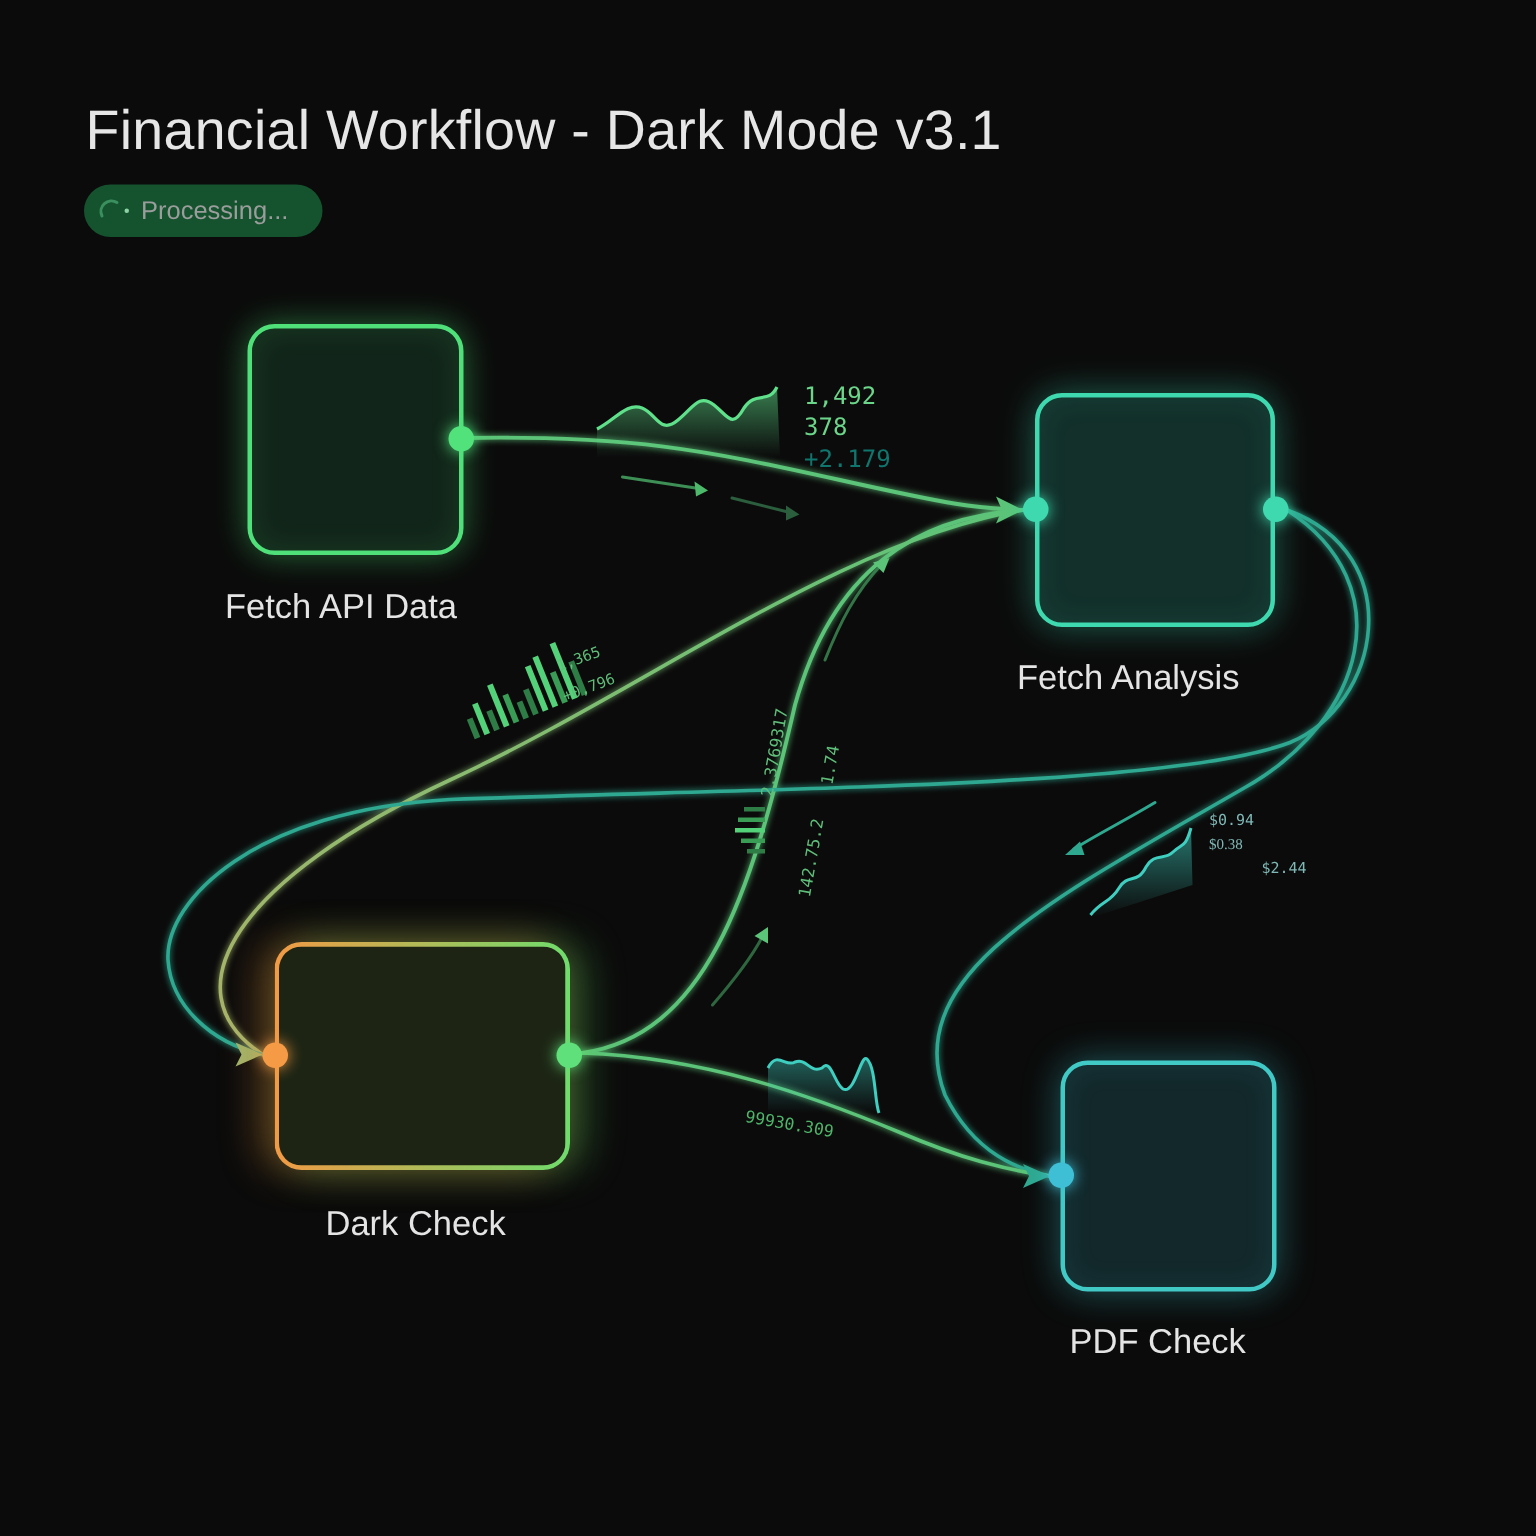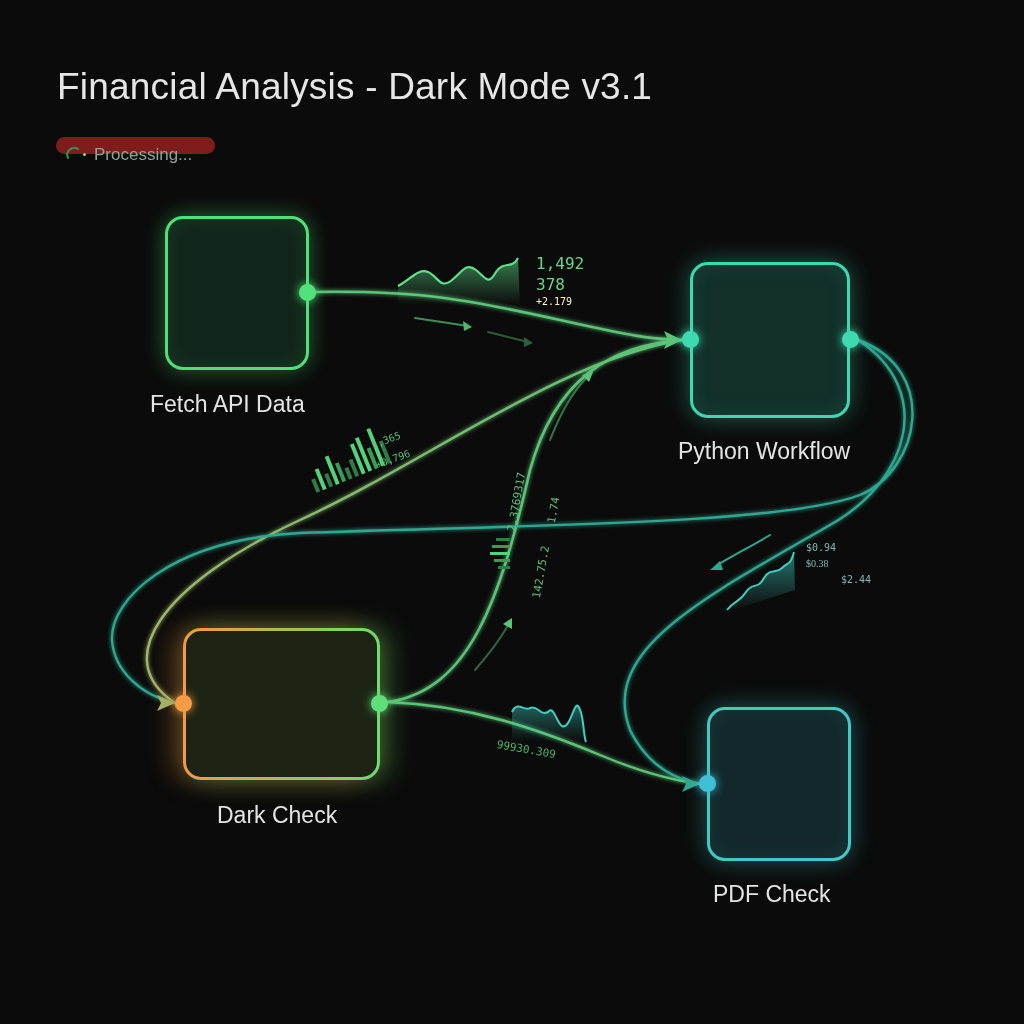--- a/index.html
+++ b/index.html
@@ -1,21 +1,21 @@
 <!DOCTYPE html>
 <html><head>
 <meta charset="utf-8">
 <style>
   html, body { margin: 0; padding: 0; background: #0b0b0b; }
   body { width: 1024px; height: 1024px; position: relative; overflow: hidden;
          font-family: "Liberation Sans", "DejaVu Sans", sans-serif; color: #e8e8e8; }
   .title { position: absolute; left: 57px; top: 66px; font-size: 37px; font-weight: 400;
            color: #e6e6e6; letter-spacing: 0.2px; white-space: nowrap; }
-  .status-pill { position: absolute; left: 56px; top: 137px; width: 159px; height: 17px;
-                 border-radius: 18px; background: #7f1d1d; display: flex; align-items: center; }
+  .status-pill { position: absolute; left: 56px; top: 123px; width: 159px; height: 35px;
+                 border-radius: 18px; background: #14532d; display: flex; align-items: center; }
   .status-pill .spinner { position: absolute; left: 9px; top: 9px; width: 16px; height: 16px; }
   .status-pill .dot { position: absolute; left: 27px; top: 16px; width: 3px; height: 3px; border-radius: 50%; background: #8fd1a6; }
   .status-pill .label { position: absolute; left: 38px; top: 8px; font-size: 17px; color: #9a9d9c; white-space: nowrap; }
 
   svg.canvas { position: absolute; left: 0; top: 0; }
 
   .node { position: absolute; border-radius: 18px; box-sizing: border-box; }
   .node-label { position: absolute; font-size: 23px; color: #e4e4e4; white-space: nowrap; }
 
   #node-fetch { left: 165px; top: 216px; width: 144px; height: 154px; border: 3px solid #4fe07a;
@@ -27,21 +27,21 @@
                box-shadow: -10px 0 26px rgba(240,150,60,0.35), 10px 0 26px rgba(100,220,100,0.35); }
   #node-pdf { left: 707px; top: 707px; width: 144px; height: 154px; border: 3px solid #41c9c6;
               background: #13282b; box-shadow: 0 0 24px rgba(60,200,210,0.4), inset 0 0 20px rgba(60,200,210,0.1); }
 
   .port { position: absolute; width: 17px; height: 17px; border-radius: 50%; }
   .mini { position: absolute; font-family: "DejaVu Sans Mono", "Liberation Mono", monospace; white-space: nowrap; }
 </style>
 </head>
 <body>
 
-<div class="title">Financial Analysis - Dark Mode v3.1</div>
+<div class="title">Financial Workflow - Dark Mode v3.1</div>
 
 <div class="status-pill">
   <svg class="spinner" viewBox="0 0 16 16">
     <path d="M13 3 A7 7 0 0 0 3 12" fill="none" stroke="#3b8f5f" stroke-width="2" stroke-linecap="round"></path>
   </svg>
   <span class="dot"></span>
   <span class="label">Processing...</span>
 </div>
 
 <svg class="canvas" width="1024" height="1024" viewBox="0 0 1024 1024">
@@ -227,34 +227,34 @@
   </g>
 </svg>
 
 <div id="node-fetch" class="node"></div>
 <div class="port" style="left:299px;top:284px;background:#52e27c;box-shadow:0 0 10px #52e27c;"></div>
 <div class="node-label" style="left:150px;top:391px;">Fetch API Data</div>
 
 <div id="node-python" class="node"></div>
 <div class="port" style="left:682px;top:331px;background:#3fd9b0;box-shadow:0 0 10px #3fd9b0;"></div>
 <div class="port" style="left:842px;top:331px;background:#3fd9b0;box-shadow:0 0 10px #3fd9b0;"></div>
-<div class="node-label" style="left:678px;top:438px;">Python Workflow</div>
+<div class="node-label" style="left:678px;top:438px;">Fetch Analysis</div>
 
 <div id="node-risk" class="node"></div>
 <div class="port" style="left:175px;top:695px;background:#f59b45;box-shadow:0 0 10px #f59b45;"></div>
 <div class="port" style="left:371px;top:695px;background:#5fe07a;box-shadow:0 0 10px #5fe07a;"></div>
 <div class="node-label" style="left:217px;top:802px;">Dark Check</div>
 
 <div id="node-pdf" class="node"></div>
 <div class="port" style="left:699px;top:775px;background:#3fbfd6;box-shadow:0 0 10px #3fbfd6;"></div>
 <div class="node-label" style="left:713px;top:881px;">PDF Check</div>
 
 <div class="mini" style="left:536px;top:254px;font-size:16px;color:#6bd68a;">1,492</div>
 <div class="mini" style="left:536px;top:275px;font-size:16px;color:#6bd68a;">378</div>
-<div class="mini" style="left:536px;top:296px;font-size:10px;color:#fef9c3;">+2.179</div>
+<div class="mini" style="left:536px;top:296px;font-size:16px;color:#0f766e;">+2.179</div>
 
 <div class="mini" style="left:370px;top:440px;font-size:10px;color:#5fbf7a;transform:rotate(-20deg);transform-origin:left top;">1,365</div>
 <div class="mini" style="left:374px;top:460px;font-size:10px;color:#5fbf7a;transform:rotate(-20deg);transform-origin:left top;">+0,796</div>
 
 <div class="mini" style="left:505px;top:530px;font-size:11px;color:#5fbf7a;transform:rotate(-80deg);transform-origin:left top;">2.3769317</div>
 <div class="mini" style="left:545px;top:522px;font-size:11px;color:#5fbf7a;transform:rotate(-80deg);transform-origin:left top;">1.74</div>
 <div class="mini" style="left:530px;top:597px;font-size:11px;color:#5fbf7a;transform:rotate(-80deg);transform-origin:left top;">142.75.2</div>
 
 <div class="mini" style="left:806px;top:542px;font-size:10px;color:#7fb8b6;">$0.94</div>
 <div class="mini" style="left:806px;top:558px;font-size:10px;color:#7fb8b6;font-family:Liberation Serif, serif;">$0.38</div>

